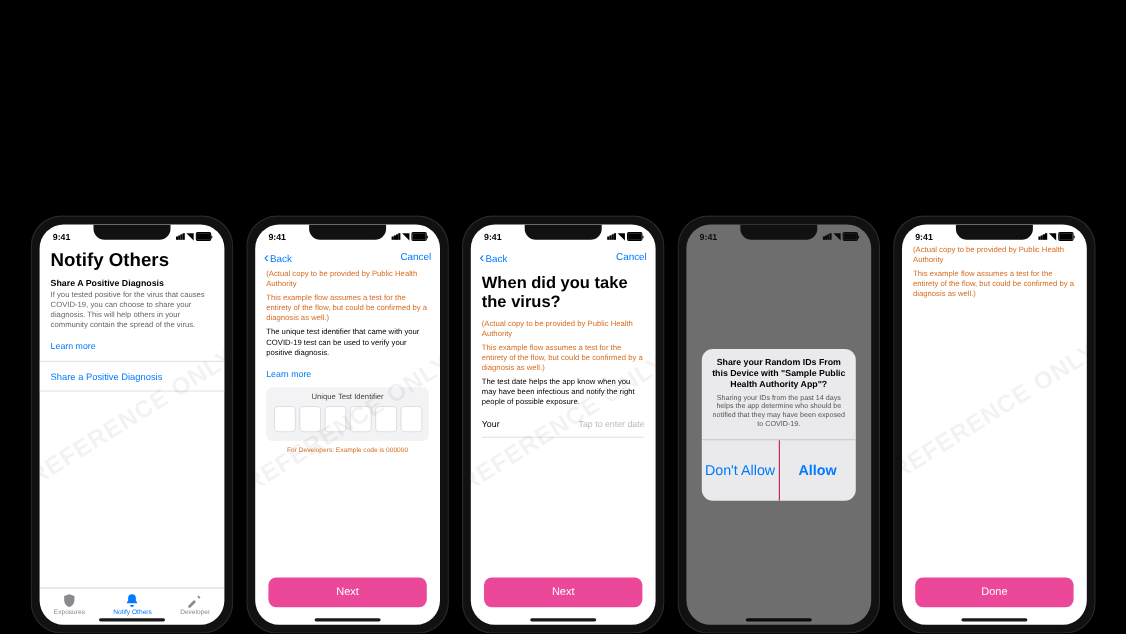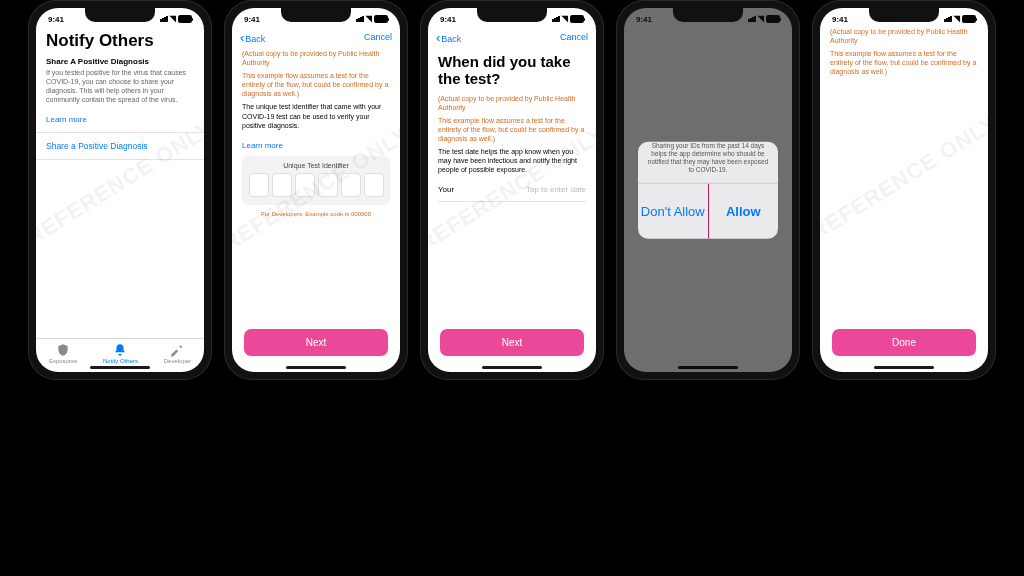--- a/index.html
+++ b/index.html
@@ -1,16 +1,16 @@
 <!DOCTYPE html>
 <html><head>
 <meta charset="utf-8">
 <style>
   html,body{margin:0;padding:0;background:#000;width:1024px;height:576px;overflow:hidden;font-family:-apple-system,Helvetica,Arial,sans-serif;}
-  .stage{display:flex;gap:12px;justify-content:center;align-items:flex-start;width:100%;height:100%;}
+  .stage{display:flex;gap:12px;justify-content:center;align-items:flex-end;width:100%;height:100%;}
   .phone{width:184px;height:380px;background:#111;border-radius:28px;padding:8px;box-sizing:border-box;position:relative;box-shadow:0 0 0 1px #2a2a2a inset;}
   .screen{width:100%;height:100%;background:#fff;border-radius:22px;position:relative;overflow:hidden;display:flex;flex-direction:column;}
   .screen.dim{background:#6e6e6e;}
   .notch{position:absolute;top:0;left:50%;transform:translateX(-50%);width:70px;height:14px;background:#111;border-bottom-left-radius:10px;border-bottom-right-radius:10px;z-index:50;}
   .status{display:flex;justify-content:space-between;align-items:center;font-size:8px;font-weight:600;padding:3px 12px 0;height:16px;color:#000;}
   .screen.dim .status{color:#000;opacity:.9}
   .sig{display:flex;align-items:center;gap:2px;}
   .bars{display:inline-flex;align-items:flex-end;gap:.5px;}
   .bars i{display:block;width:1.5px;background:#000;}
   .bars i:nth-child(1){height:3px}.bars i:nth-child(2){height:4px}.bars i:nth-child(3){height:5px}.bars i:nth-child(4){height:6px}
@@ -171,21 +171,21 @@
               <i></i>
             </span>
           </span>
       </div>
       <div class="navbar">
         <span class="back">Back</span>
         <span>Cancel</span>
       </div>
       <div class="content">
         <div class="wm">REFERENCE ONLY</div>
-        <h1>When did you take the test?</h1>
+        <h1>When did you take the virus?</h1>
         <p class="body orange">(Actual copy to be provided by Public Health Authority</p>
         <p class="body orange">This example flow assumes a test for the entirety of the flow, but could be confirmed by a diagnosis as well.)</p>
         <p class="body" style="color:#000">The test date helps the app know when you may have been infectious and notify the right people of possible exposure.</p>
         <div class="daterow">
           <span>Your</span>
           <span class="ph">Tap to enter date</span>
         </div>
       </div>
       <div class="footer">
         <div class="btn">Next</div>
@@ -206,20 +206,21 @@
               <i></i>
               <i></i>
             </span>
             <span class="wifi">◥</span>
             <span class="batt">
               <i></i>
             </span>
           </span>
       </div>
       <div class="alert">
+        <div class="at">Share your Random IDs From this Device with "Sample Public Health Authority App"?</div>
         <div class="ab">Sharing your IDs from the past 14 days helps the app determine who should be notified that they may have been exposed to COVID-19.</div>
         <div class="btns">
           <div>Don't Allow</div>
           <div>Allow</div>
         </div>
       </div>
       <div class="homebar"></div>
     </div>
   </div>
 

